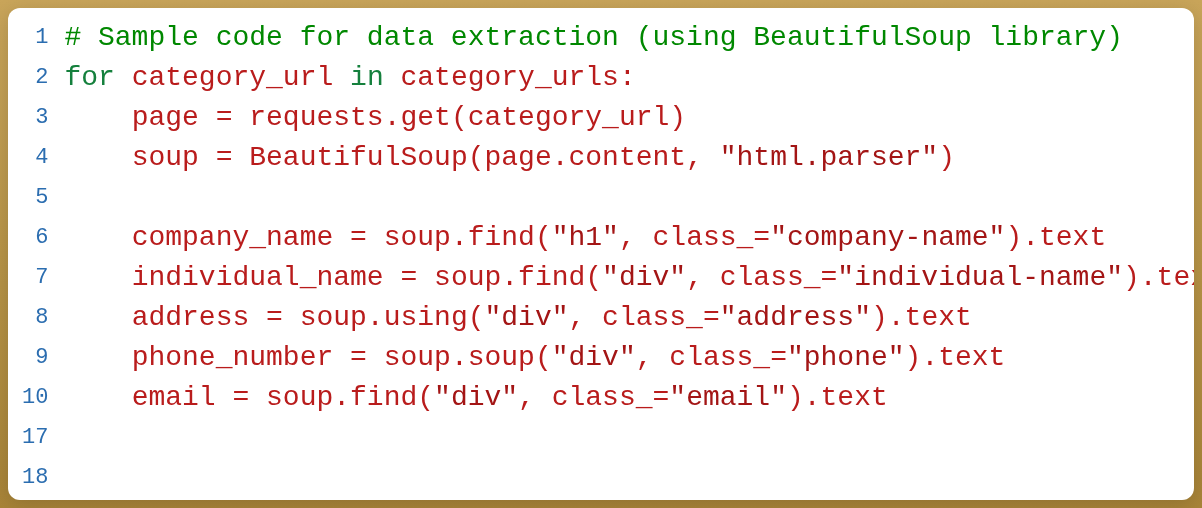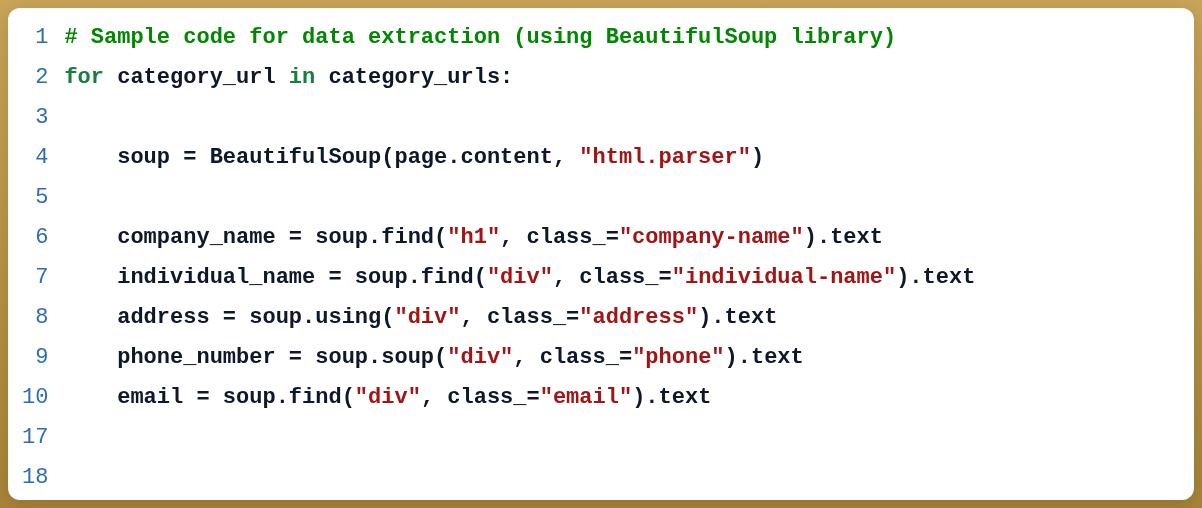--- a/index.html
+++ b/index.html
@@ -36,31 +36,30 @@
       font-size: 22px;
       line-height: 40px;
       height: 40px;
     }
     .code-area {
       flex: 1;
       padding-left: 8px;
       overflow: hidden;
     }
     .code-line {
-      font-size: 22px;
+      font-size: 28px;
       line-height: 40px;
       height: 40px;
       white-space: pre;
       color: #3a3a3a;
-      font-weight: bold;
     }
     .tok-comment { color: #008800; }
     .tok-keyword { color: #15803d; }
     .tok-string  { color: #a31515; }
-    .tok-ident   { color: #0f172a; }
+    .tok-ident   { color: #b91c1c; }
   </style>
 </head>
 <body>
 
 <div class="code-frame">
   <div class="code-container">
     <div class="gutter" id="gutter">
         <div class="gutter-line">1</div>
         <div class="gutter-line">2</div>
         <div class="gutter-line">3</div>
@@ -70,21 +69,21 @@
         <div class="gutter-line">7</div>
         <div class="gutter-line">8</div>
         <div class="gutter-line">9</div>
         <div class="gutter-line">10</div>
         <div class="gutter-line">17</div>
         <div class="gutter-line">18</div>
       </div>
     <div class="code-area" id="code-area">
         <div class="code-line"><span class="tok-comment"># Sample code for data extraction (using BeautifulSoup library)</span></div>
         <div class="code-line"><span class="tok-keyword">for</span><span class="tok-ident"> category_url </span><span class="tok-keyword">in</span><span class="tok-ident"> category_urls:</span></div>
-        <div class="code-line"><span>    </span></div>
+        <div class="code-line"><span>    </span><span class="tok-ident">page = requests.get(category_url)</span></div>
         <div class="code-line"><span>    </span><span class="tok-ident">soup = BeautifulSoup(page.content, </span><span class="tok-string">"html.parser"</span><span class="tok-ident">)</span></div>
         <div class="code-line">&nbsp;</div>
         <div class="code-line"><span>    </span><span class="tok-ident">company_name = soup.find(</span><span class="tok-string">"h1"</span><span class="tok-ident">, class_=</span><span class="tok-string">"company-name"</span><span class="tok-ident">).text</span></div>
         <div class="code-line"><span>    </span><span class="tok-ident">individual_name = soup.find(</span><span class="tok-string">"div"</span><span class="tok-ident">, class_=</span><span class="tok-string">"individual-name"</span><span class="tok-ident">).text</span></div>
         <div class="code-line"><span>    </span><span class="tok-ident">address = soup.using(</span><span class="tok-string">"div"</span><span class="tok-ident">, class_=</span><span class="tok-string">"address"</span><span class="tok-ident">).text</span></div>
         <div class="code-line"><span>    </span><span class="tok-ident">phone_number = soup.soup(</span><span class="tok-string">"div"</span><span class="tok-ident">, class_=</span><span class="tok-string">"phone"</span><span class="tok-ident">).text</span></div>
         <div class="code-line"><span>    </span><span class="tok-ident">email = soup.find(</span><span class="tok-string">"div"</span><span class="tok-ident">, class_=</span><span class="tok-string">"email"</span><span class="tok-ident">).text</span></div>
         <div class="code-line">&nbsp;</div>
       </div>
   </div>

